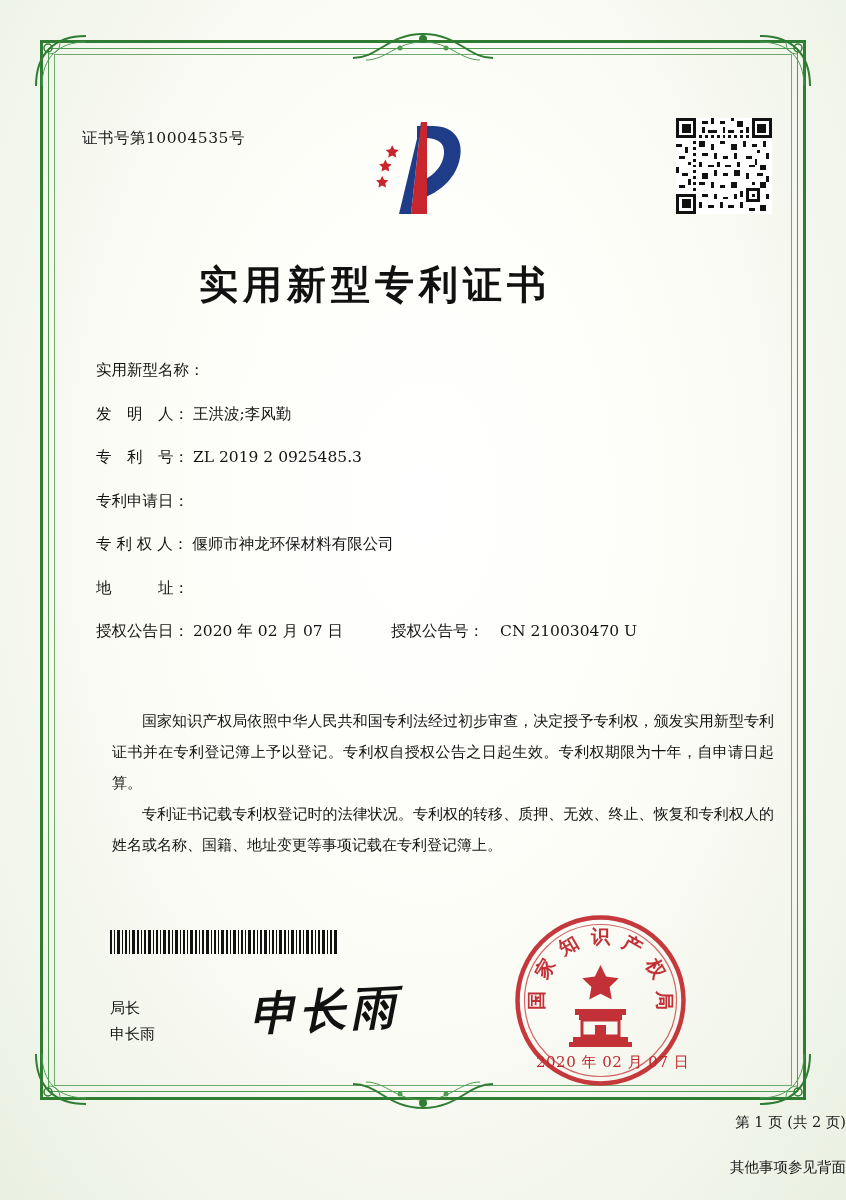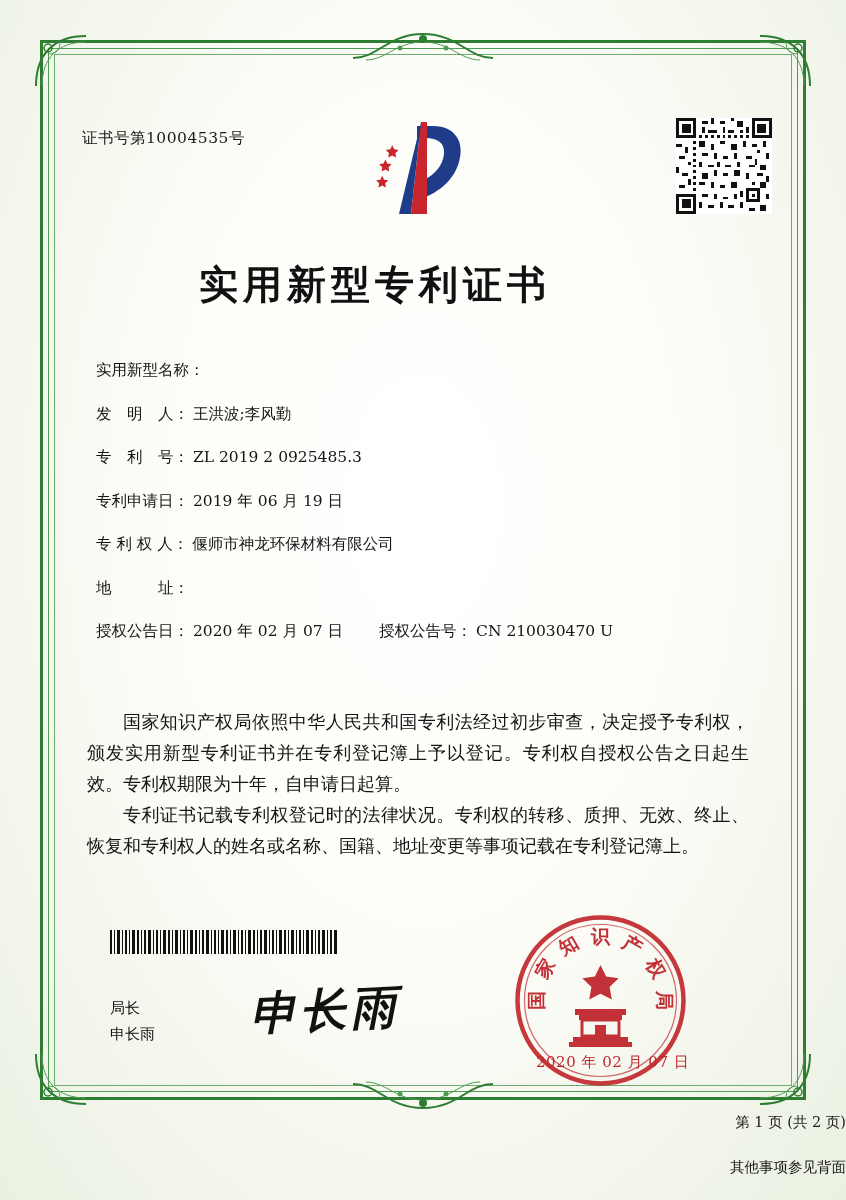--- a/index.html
+++ b/index.html
@@ -138,34 +138,34 @@
     text-align: center;
   }
   .field-value {
     margin-left: 4px;
     flex: 1 1 auto;
   }
   .field-row.dual .field-value {
     flex: 0 0 auto;
   }
   .second-label {
-    margin-left: 36px;
+    margin-left: 48px;
     white-space: pre;
   }
   .second-value {
-    margin-left: 4px;
+    margin-left: 16px;
   }
 
   
   .paragraphs {
     position: absolute;
-    left: 87px;
+    left: 112px;
     top: 706px;
     width: 662px;
-    font-size: 18px;
+    font-size: 15px;
     line-height: 31px;
     color: #141414;
     text-align: justify;
     font-family: "DejaVu Serif", "Liberation Serif", serif;
   }
   .paragraphs p {
     margin: 0;
     text-indent: 2em;
   }
 
@@ -441,21 +441,20 @@
       <span class="field-value">王洪波;李风勤</span>
     </div>
 
     <div class="field-row">
       <span class="field-label">专　利　号：</span>
       <span class="field-value">ZL 2019 2 0925485.3</span>
     </div>
 
     <div class="field-row">
       <span class="field-label">专利申请日：</span>
-      <span class="field-value">2019 年 06 月 19 日</span>
     </div>
 
     <div class="field-row">
       <span class="field-label">专 利 权 人：</span>
       <span class="field-value">偃师市神龙环保材料有限公司</span>
     </div>
 
     <div class="field-row">
       <span class="field-label">地　　　址：</span>
     </div>

